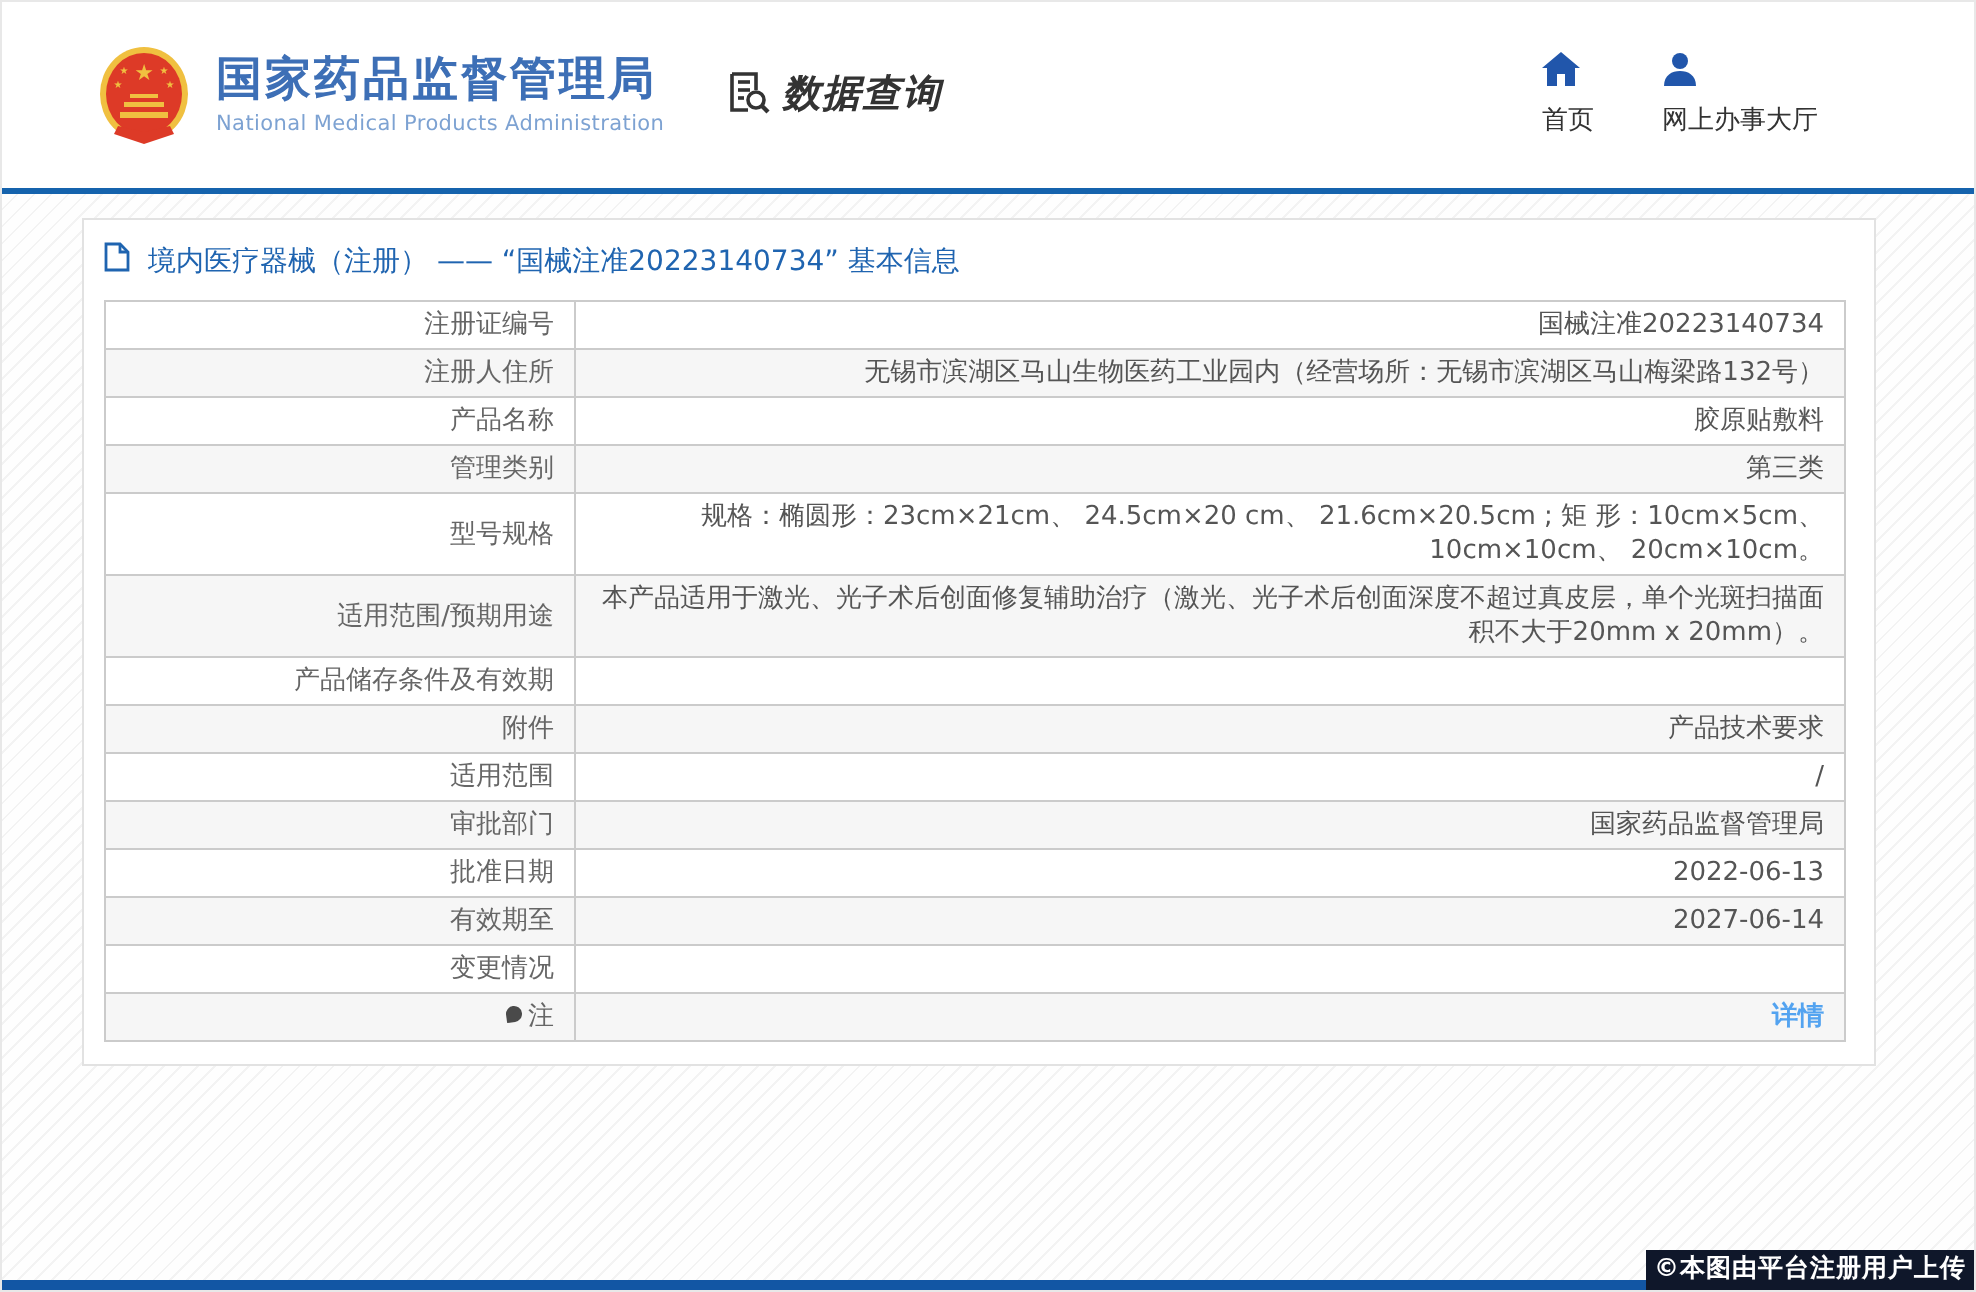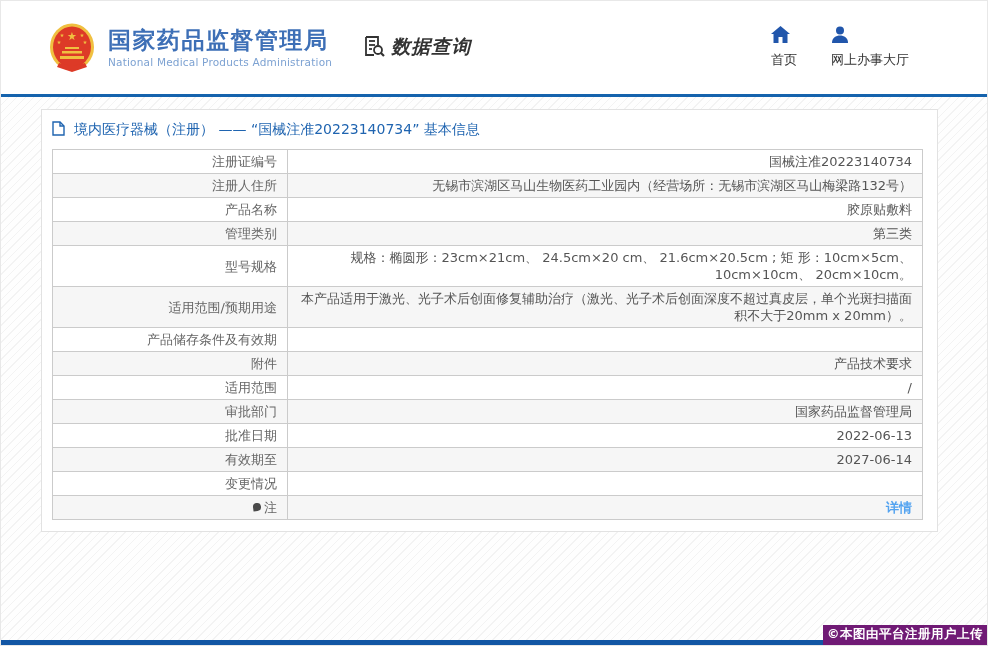--- a/index.html
+++ b/index.html
@@ -36,21 +36,21 @@
     padding:3px 10px; line-height:17px; vertical-align:middle; }
   .info-table th { width:235px; text-align:right; color:#666; white-space:nowrap; }
   .info-table td { color:#555; text-align:right;margin-top:32px; }
   .info-table td:empty::after, .empty-cell { content:""; }
   .detail-link { color:#53a3f0; text-decoration:none; cursor:pointer;font-weight:bold; }
   .note-pin { display:inline-block; width:8px; height:8px; background:#4a4a4a; border-radius:50% 50% 50% 0;
     transform:rotate(-8deg); margin-right:3px; position:relative; top:-1px; }
 
   
   .bottom-bar { position:absolute; left:0; right:0; bottom:0; height:5px; background:#1256a4; }
-  .watermark { position:absolute; right:0; bottom:0; background:#701a75; color:#fff; font-size:12.5px;
+  .watermark { position:absolute; right:0; bottom:0; background:#0f172a; color:#fff; font-size:12.5px;
     font-weight:bold; padding:1px 4px 2px 4px; letter-spacing:0.5px; z-index:5; }
 </style>
 </head>
 <body>
 
 <div class="page">
 
   <header class="site-header">
     <div class="logo">
       <span class="emblem">

